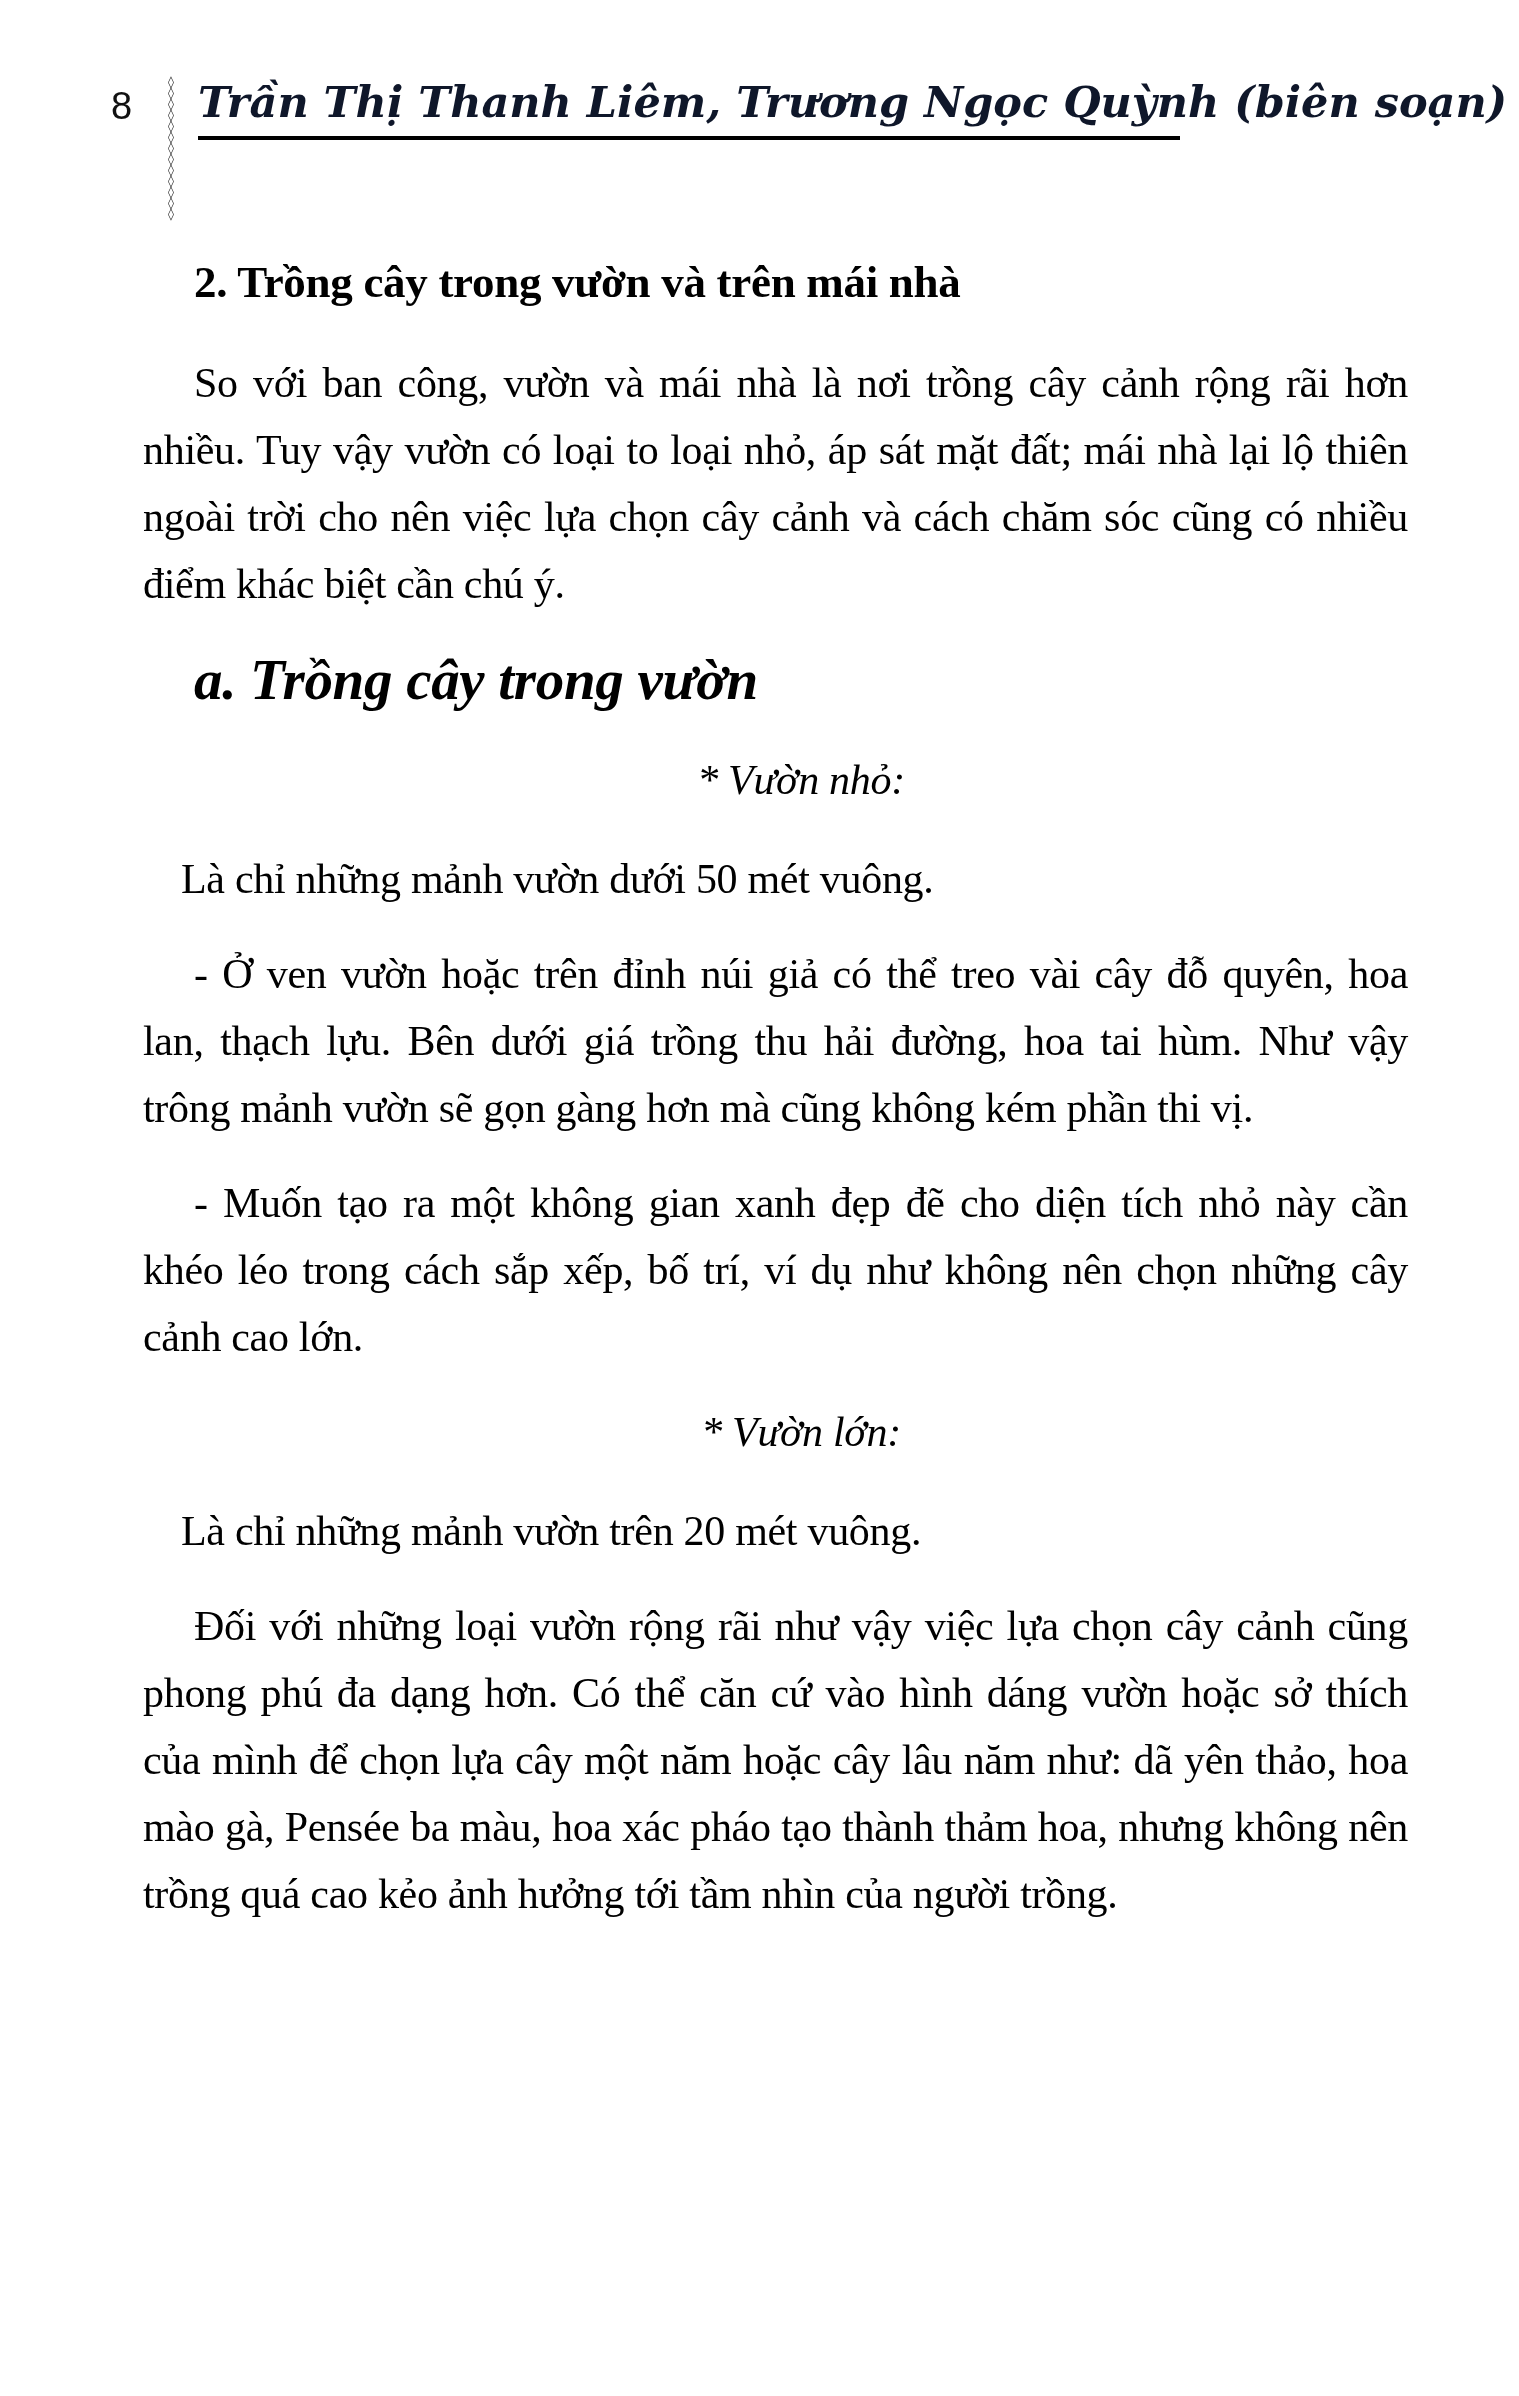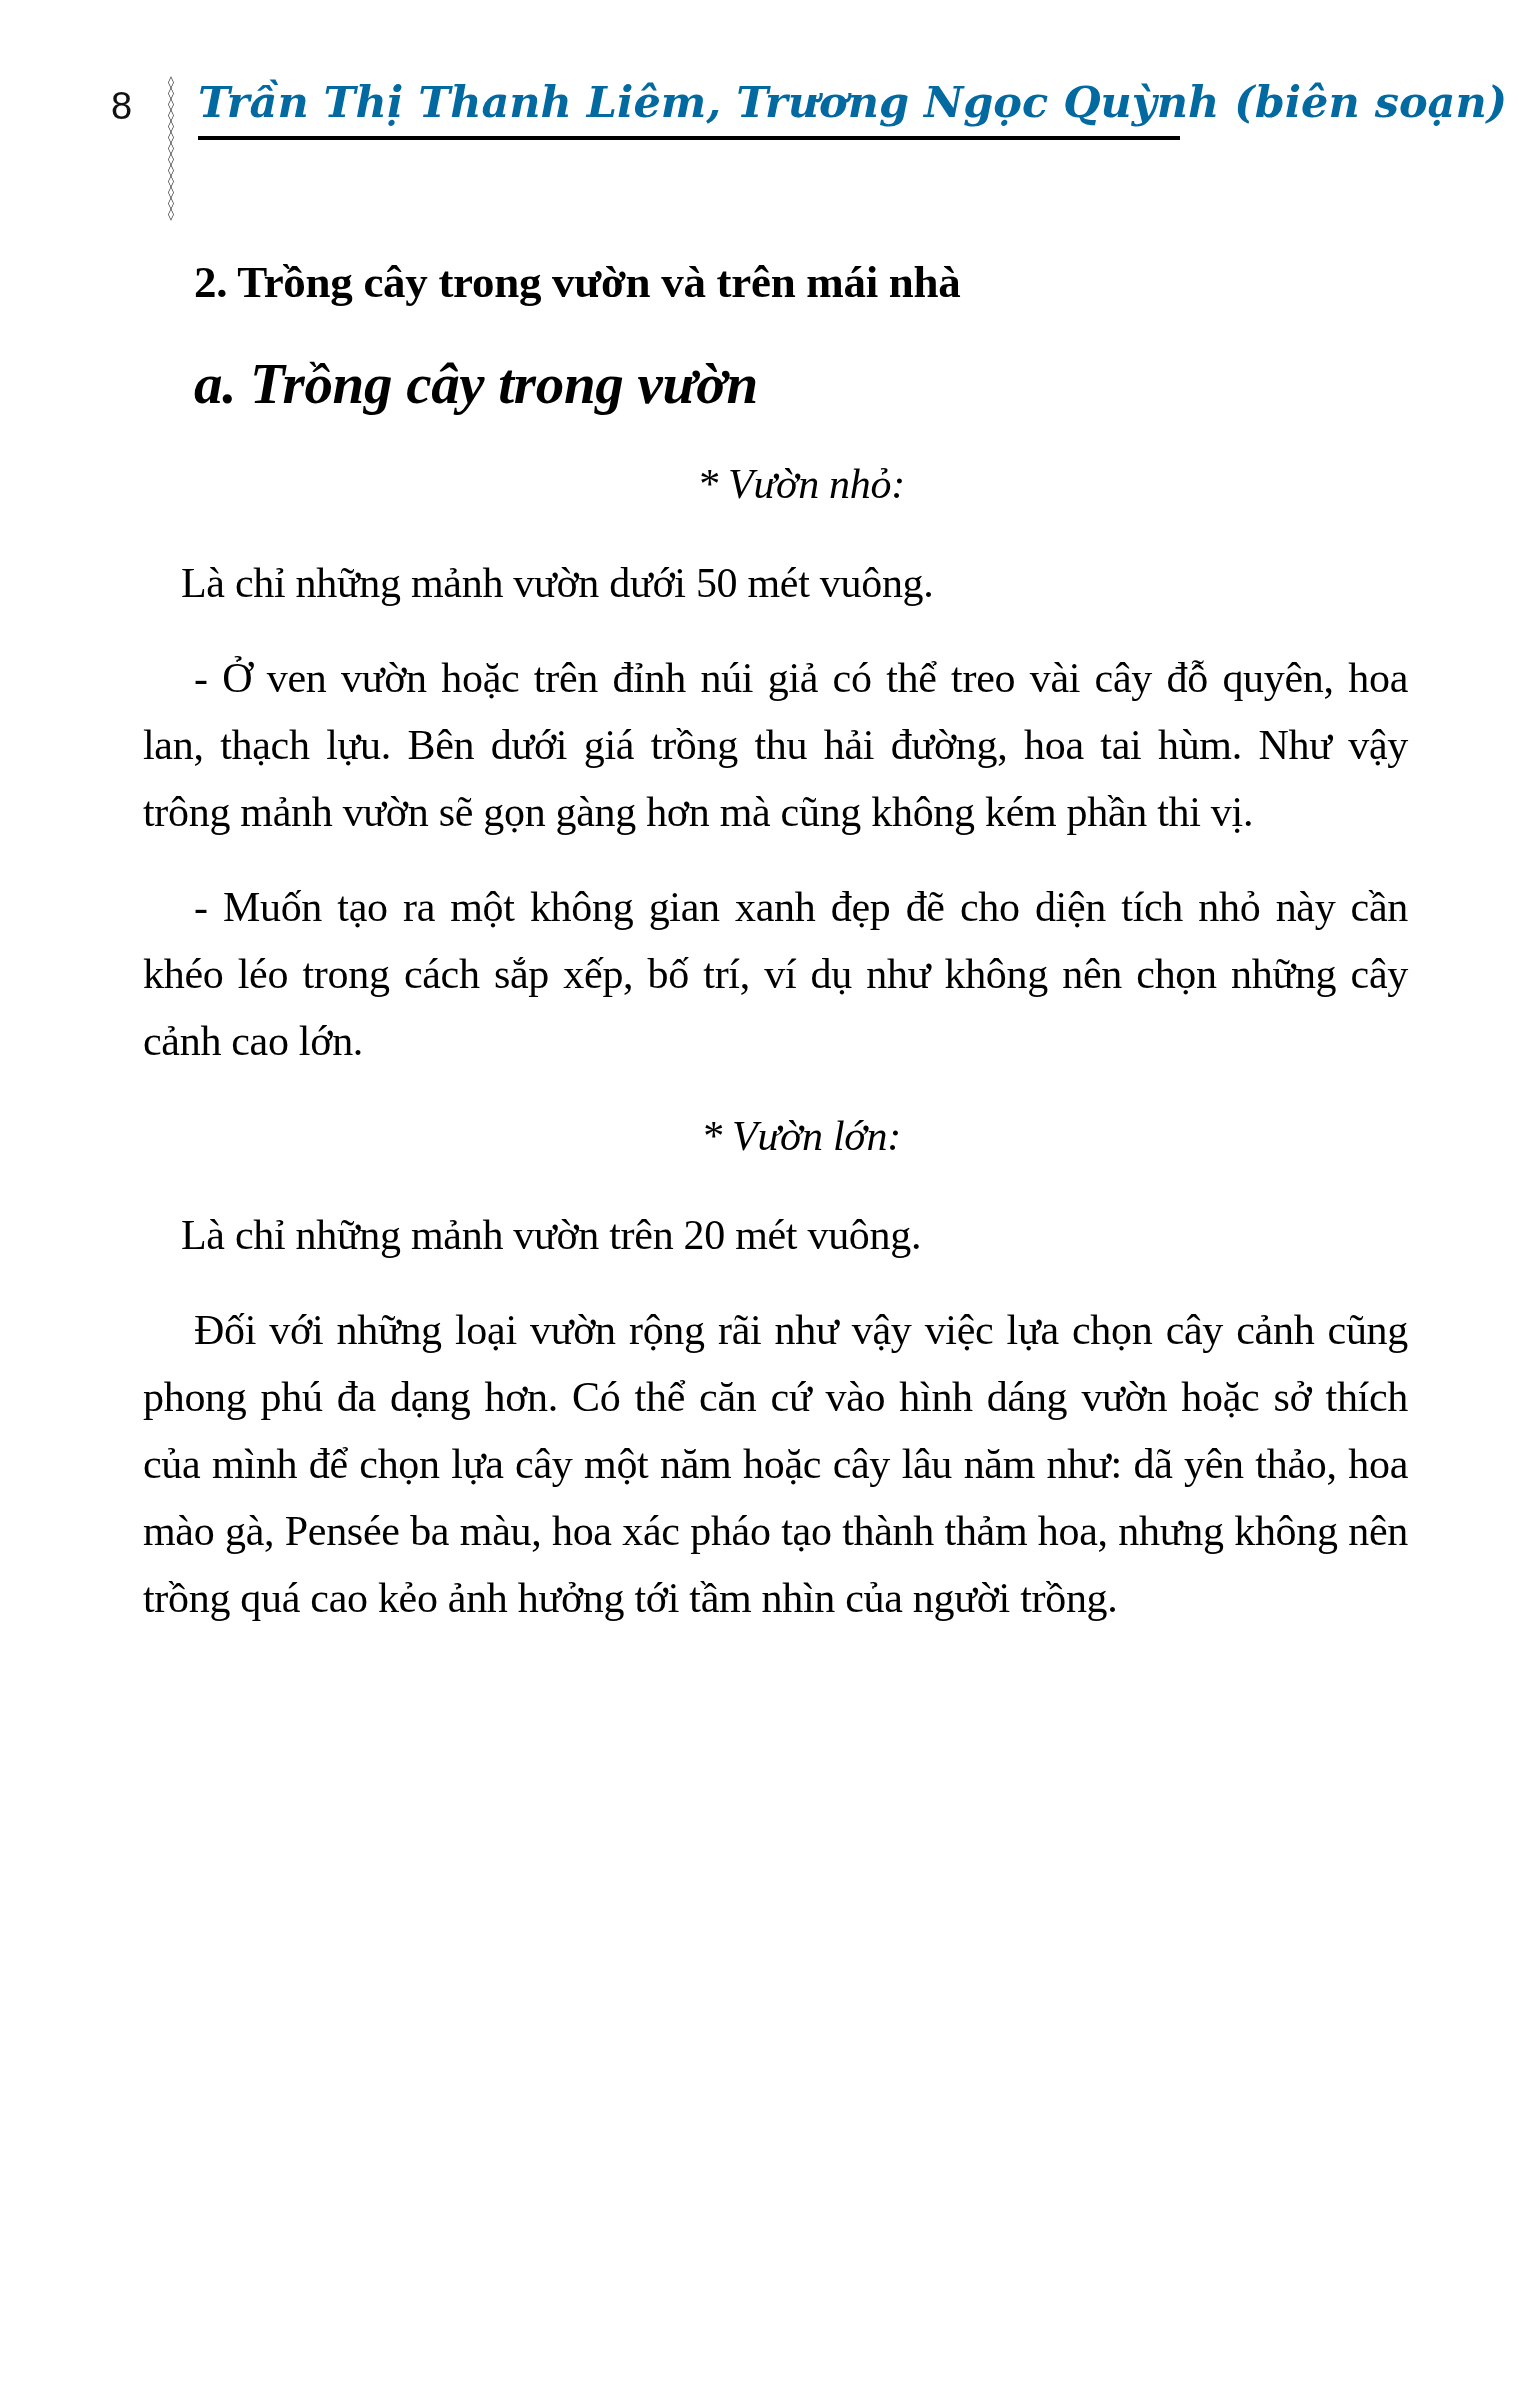--- a/index.html
+++ b/index.html
@@ -45,21 +45,21 @@
     top: 79px;
     width: 982px;
     text-align: center;
     font-family: "DejaVu Serif", serif;
     font-style: italic;
     font-weight: bold;
     font-size: 43px;
     line-height: 1.1;
     white-space: nowrap;
     letter-spacing: 0px;
-    color: #0369a1;
+    color: #0f172a;
   }
   .header-rule {
     position: absolute;
     left: 198px;
     top: 136px;
     width: 982px;
     height: 4px;
     background: #000;
   }
 
@@ -116,20 +116,21 @@
 <div class="ornament">◊◊◊◊◊◊◊◊◊◊◊◊◊</div>
 
 <div class="header-title">Trần Thị Thanh Liêm, Trương Ngọc Quỳnh (biên soạn)</div>
 
 <div class="header-rule"></div>
 
 <div class="content">
 
   <div class="heading">2. Trồng cây trong vườn và trên mái nhà</div>
 
+  <p class="para">So với ban công, vườn và mái nhà là nơi trồng cây cảnh rộng rãi hơn nhiều. Tuy vậy vườn có loại to loại nhỏ, áp sát mặt đất; mái nhà lại lộ thiên ngoài trời cho nên việc lựa chọn cây cảnh và cách chăm sóc cũng có nhiều điểm khác biệt cần chú ý.</p>
 
   <div class="subheading">a. Trồng cây trong vườn</div>
 
   <div class="label">* Vườn nhỏ:</div>
 
   <p class="para para-short">Là chỉ những mảnh vườn dưới 50 mét vuông.</p>
 
   <p class="para">- Ở ven vườn hoặc trên đỉnh núi giả có thể treo vài cây đỗ quyên, hoa lan, thạch lựu. Bên dưới giá trồng thu hải đường, hoa tai hùm. Như vậy trông mảnh vườn sẽ gọn gàng hơn mà cũng không kém phần thi vị.</p>
 
   <p class="para">- Muốn tạo ra một không gian xanh đẹp đẽ cho diện tích nhỏ này cần khéo léo trong cách sắp xếp, bố trí, ví dụ như không nên chọn những cây cảnh cao lớn.</p>

